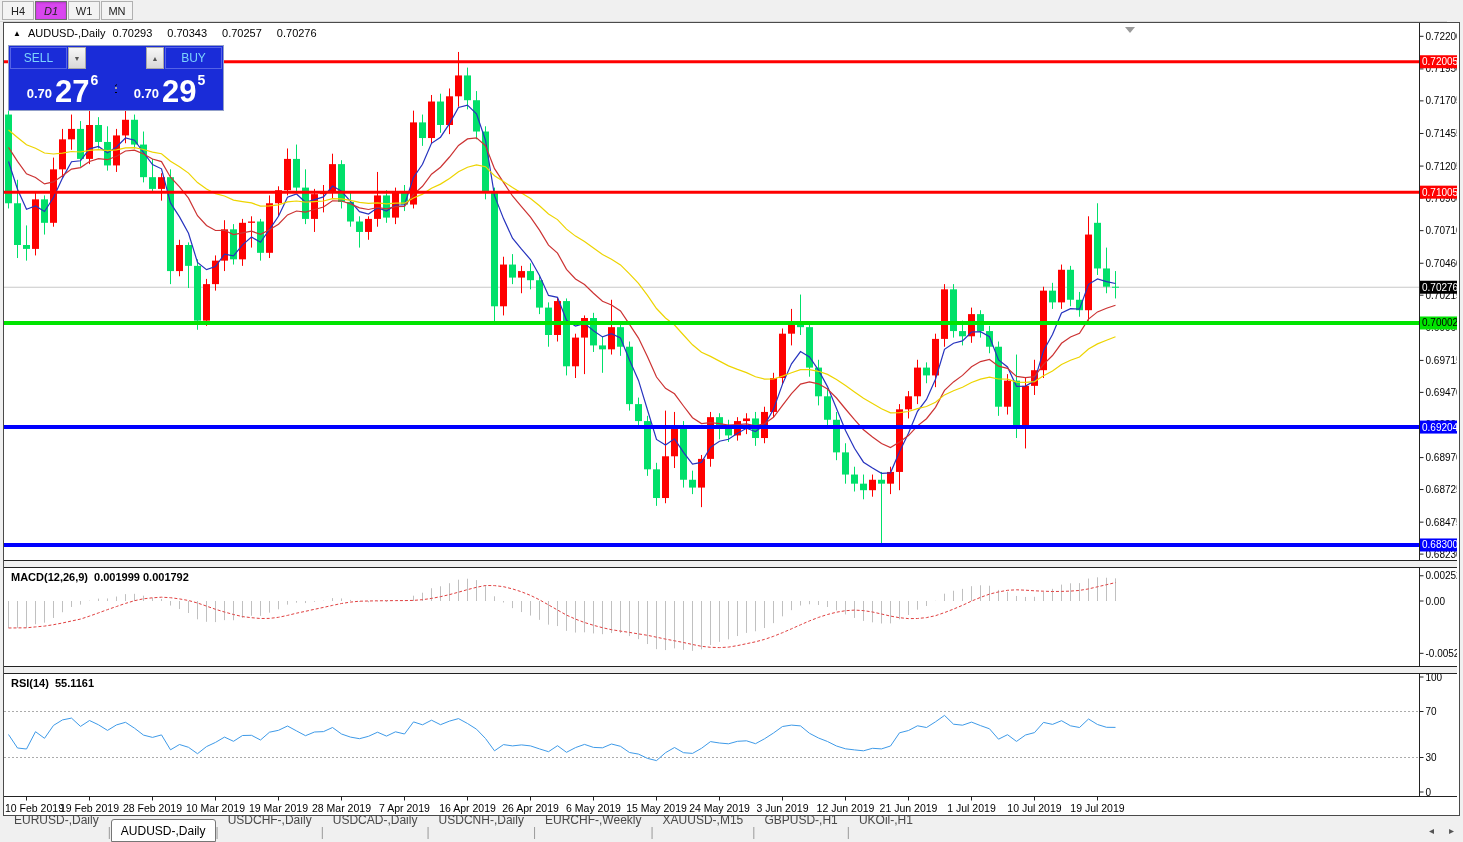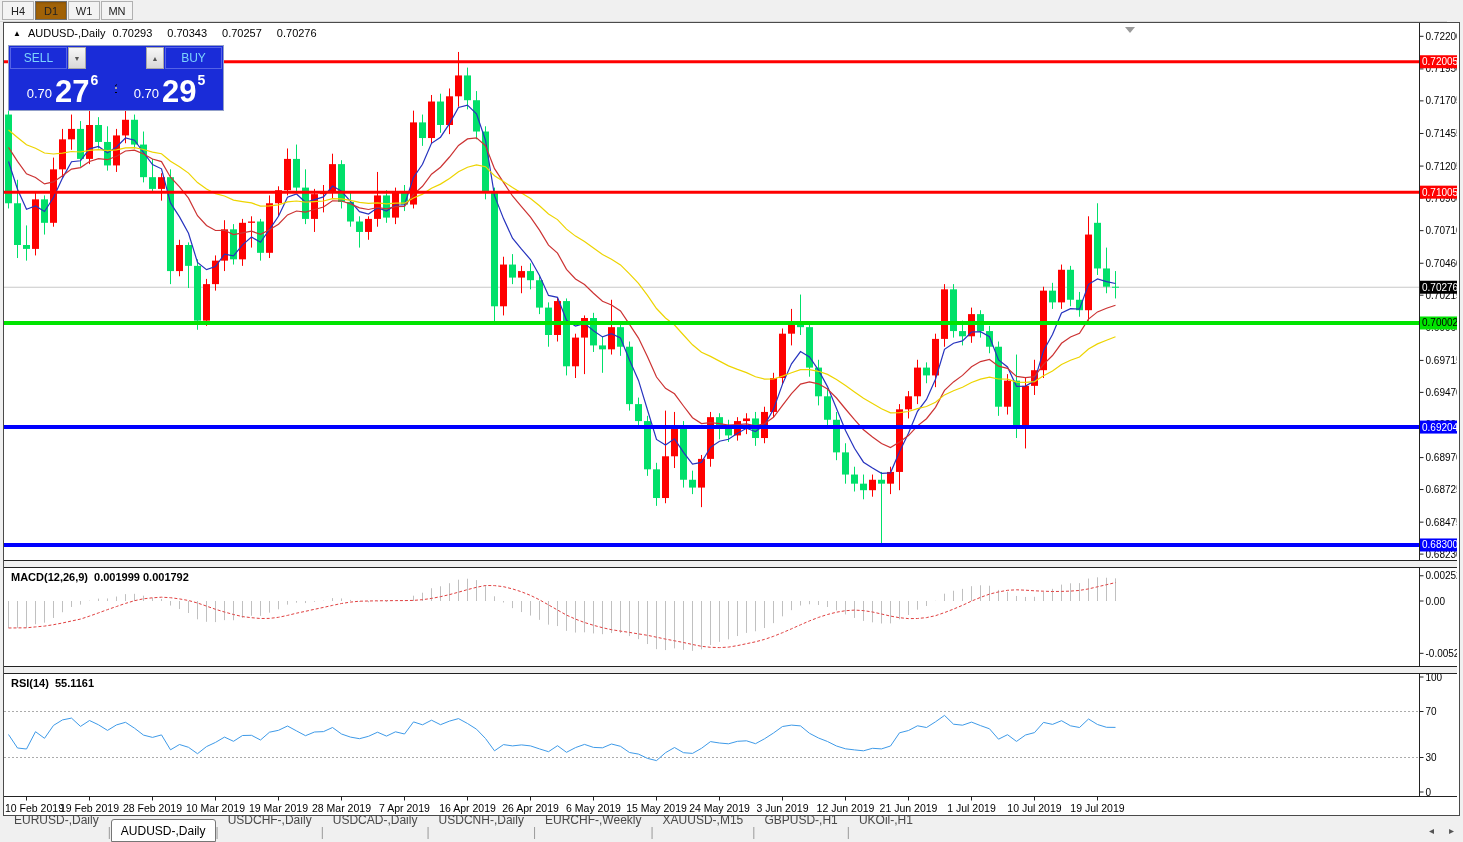--- a/index.html
+++ b/index.html
@@ -1,35 +1,35 @@
 <!DOCTYPE html>
 <html><head>
 <meta charset="utf-8">
 <style>
   html,body{margin:0;padding:0;}
   body{width:1463px;height:842px;background:#f0f0f0;font-family:"Liberation Sans",sans-serif;overflow:hidden;position:relative;}
   
   .tf-toolbar{position:absolute;top:0;left:0;right:16px;height:21px;background:#f0f0f0;border-bottom:1px solid #d6d6d6;display:flex;align-items:center;padding-left:2px;gap:1px;}
   .tf-btn{height:17px;min-width:24px;font-size:11px;color:#222;background:#f3f3f3;border:1px solid #b0b0b0;display:flex;align-items:center;justify-content:center;padding:0 3px;cursor:default;}
-  .tf-btn.active{background:#a16207;border-color:#6f6f6f;box-shadow:inset 0 1px 2px rgba(0,0,0,.18);}
+  .tf-btn.active{background:#d946ef;border-color:#6f6f6f;box-shadow:inset 0 1px 2px rgba(0,0,0,.18);font-style:italic;}
   
   .chart-window{position:absolute;left:3px;top:22px;width:1455px;height:792px;background:#fff;border:1px solid #4a4a4a;}
   #plot{position:absolute;left:0;top:0;}
   .symbol-title{position:absolute;left:9px;top:4px;font-size:11px;color:#000;display:flex;gap:7px;align-items:center;white-space:nowrap;}
   .collapse-icon{font-size:8px;color:#000;}
   .ohlc{display:flex;gap:15px;}
   
   .trade-widget{position:absolute;left:4px;top:22px;width:216px;background:#1A2CD8;border:1px solid #93a0c8;padding:1px;box-sizing:border-box;}
   .tw-row1{display:flex;height:22px;gap:1px;}
   .tw-btn{flex:0 0 55px;background:#1A2CD8;color:#7dd3fc;font-size:12px;display:flex;align-items:center;justify-content:center;border:1px solid #5563e6;cursor:default;}
   .tw-spin{flex:0 0 16px;background:linear-gradient(#f7f7f7,#d8d8d8);color:#555;font-size:7px;display:flex;align-items:center;justify-content:center;border:1px solid #a8a8a8;cursor:default;}
   .tw-vol{flex:1;background:#b91c1c;color:#000;font-size:13px;display:flex;align-items:center;justify-content:flex-end;padding-right:5px;border:1px solid #a8a8a8;margin-top:40px;}
   .tw-row2{display:flex;gap:2px;margin-top:1px;height:39px;}
   .tw-price{flex:1;background:#1A2CD8;color:#fff;display:flex;align-items:flex-end;justify-content:center;padding-bottom:3px;}
-  .tw-small{font-size:13px;font-weight:normal;margin-right:3px;margin-bottom:5px;margin-top:20px;}
+  .tw-small{font-size:13px;font-weight:bold;margin-right:3px;margin-bottom:5px;margin-top:20px;}
   .tw-big{font-size:31px;font-weight:bold;line-height:29px;}
   .tw-sup{font-size:14px;font-weight:bold;margin-bottom:18px;margin-left:1px;}
   
   .ind-label{position:absolute;font-size:11px;color:#000;white-space:nowrap;display:flex;gap:6px;font-weight:bold;}
   #macd-label{left:7px;top:548px;}
   #rsi-label{left:7px;top:654px;}
   .shift-marker{position:absolute;left:1121px;top:4px;width:0;height:0;border-left:5px solid transparent;border-right:5px solid transparent;border-top:6px solid #9a9a9a;}
   
   .bottom-tabs{position:absolute;left:0;right:0;top:816px;height:26px;background:#f0f0f0;display:flex;align-items:flex-end;padding-left:5px;font-size:12px;color:#4a4a4a;}
   .tab{height:19px;display:flex;align-items:center;padding:0 9px;cursor:default;margin-bottom:13px;white-space:nowrap;}

